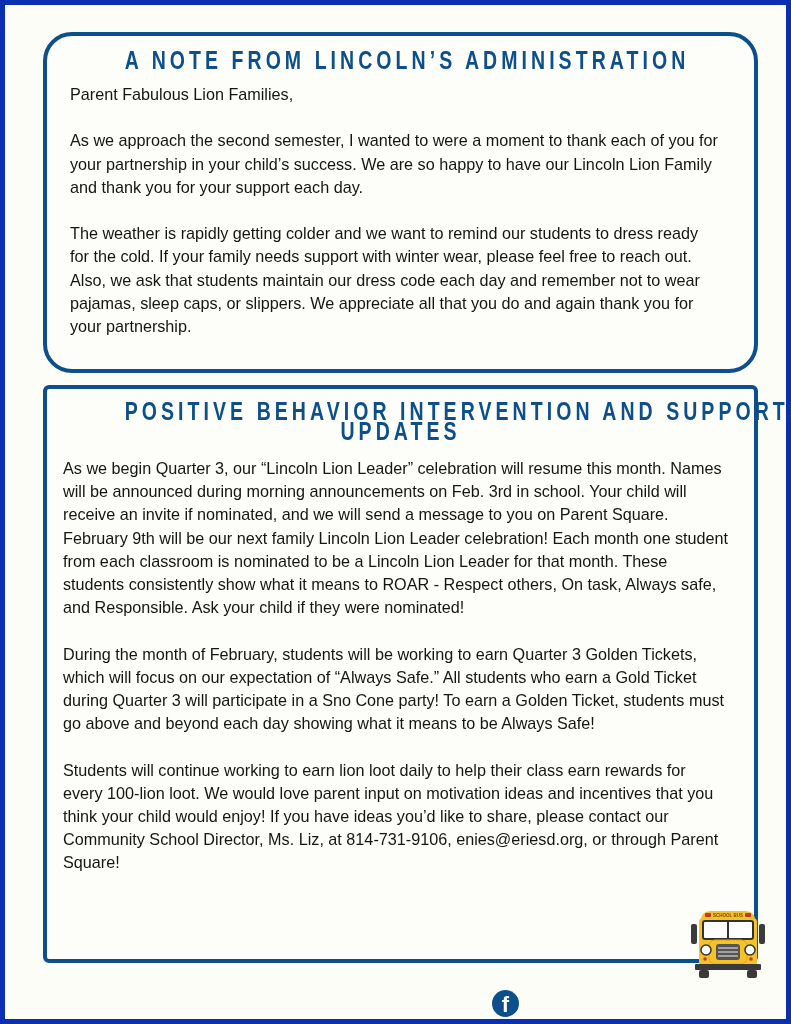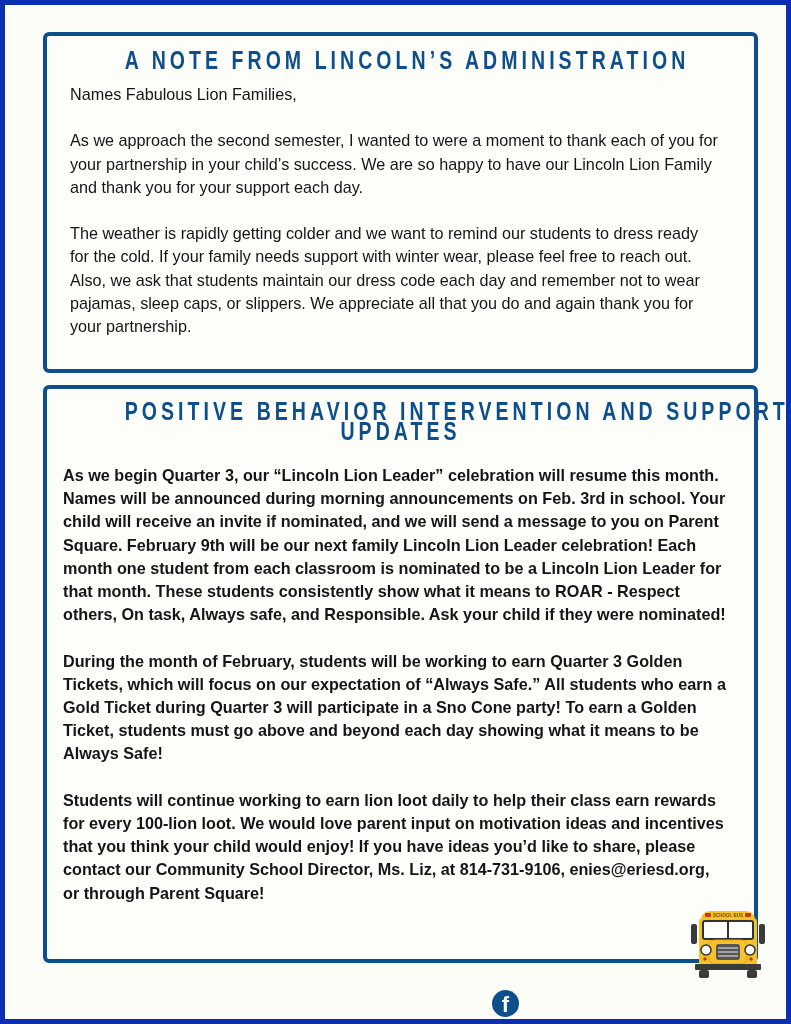--- a/index.html
+++ b/index.html
@@ -14,35 +14,35 @@
     width: 791px; height: 1024px; box-sizing: border-box;
     border: 5px solid #0b2fb3;
     background: #fdfdf8;
   }
   .box {
     position: absolute; box-sizing: border-box;
     border: 4px solid #0d4f8b;
     border-radius: 6px;
     background: #fdfdf9;
   }
-  #box1 { left: 38px; top: 27px; width: 715px; height: 341px; }
+  #box1 { left: 38px; top: 27px; width: 715px; height: 341px; border-radius: 29px; }
   #box2 { left: 38px; top: 380px; width: 715px; height: 578px; }
   .heading {
     font-family: "Liberation Sans", sans-serif;
     font-weight: bold; color: #0d4f8b;
     text-transform: uppercase; text-align: center;
     letter-spacing: 5.2px;
     transform: scaleX(0.78); transform-origin: center;
     white-space: nowrap;
   }
   #box1 .heading { font-size: 25px; margin-top: 9px; line-height: 30px; }
   #box2 .heading { font-size: 25px; margin-top: 12px; line-height: 20px; }
   .body-text { font-size: 16.2px; line-height: 23.2px; }
   #box1 .body-text { position: absolute; left: 23px; top: 47px; width: 650px; }
-  #box2 .body-text { position: absolute; left: 16px; top: 75px; width: 665px; font-weight: bold; }
+  #box2 .body-text { position: absolute; left: 16px; top: 68px; width: 665px; }
   .body-text p { margin: 0 0 23.2px 0; }
   .bus {
     position: absolute; left: 684px; top: 903px; width: 78px; height: 70px;
   }
   .follow {
     position: absolute; left: 487px; top: 985px;
     display: flex; align-items: center; gap: 8px;
     font-size: 17px; color: #151515;
   }
   .fb-icon {
@@ -54,21 +54,21 @@
   }
 </style>
 </head>
 <body>
 
 <div class="frame">
 
   <section class="box" id="box1">
     <h2 class="heading" style="margin-bottom:0;">A Note From Lincoln’s Administration</h2>
     <div class="body-text">
-      <p>Names Fabulous Lion Families,</p>
+      <p>Parent Fabulous Lion Families,</p>
       <p>As we approach the second semester, I wanted to were a moment to thank each of you for your partnership in your child’s success. We are so happy to have our Lincoln Lion Family and thank you for your support each day.</p>
       <p>The weather is rapidly getting colder and we want to remind our students to dress ready for the cold. If your family needs support with winter wear, please feel free to reach out. Also, we ask that students maintain our dress code each day and remember not to wear pajamas, sleep caps, or slippers. We appreciate all that you do and again thank you for your partnership.</p>
     </div>
   </section>
 
   <section class="box" id="box2">
     <h2 class="heading" style="margin-bottom:0;">
       <span style="display:block;">Positive Behavior Intervention and Supports (PBIS)</span>
       <span style="display:block;">Updates</span>
     </h2>

